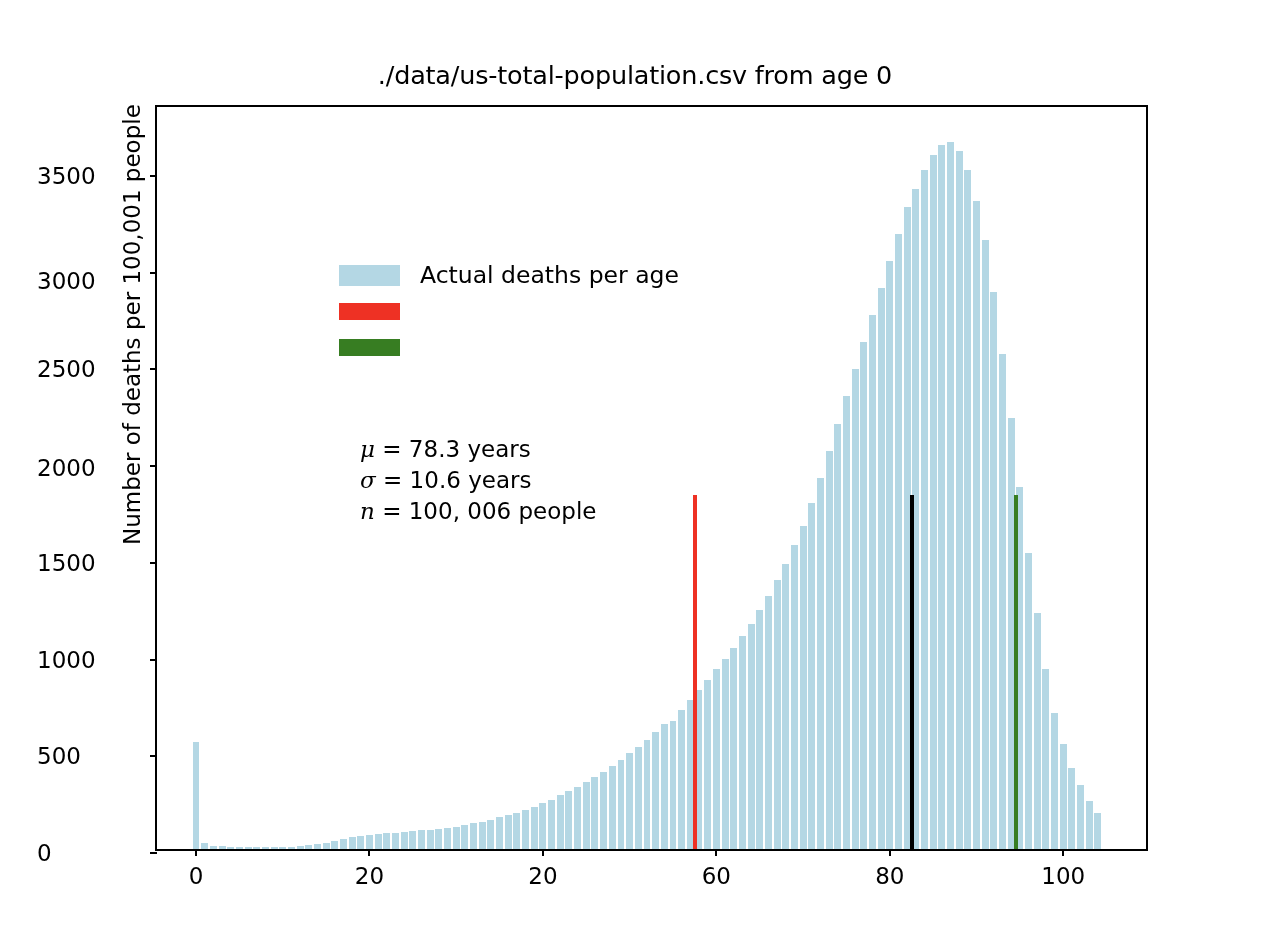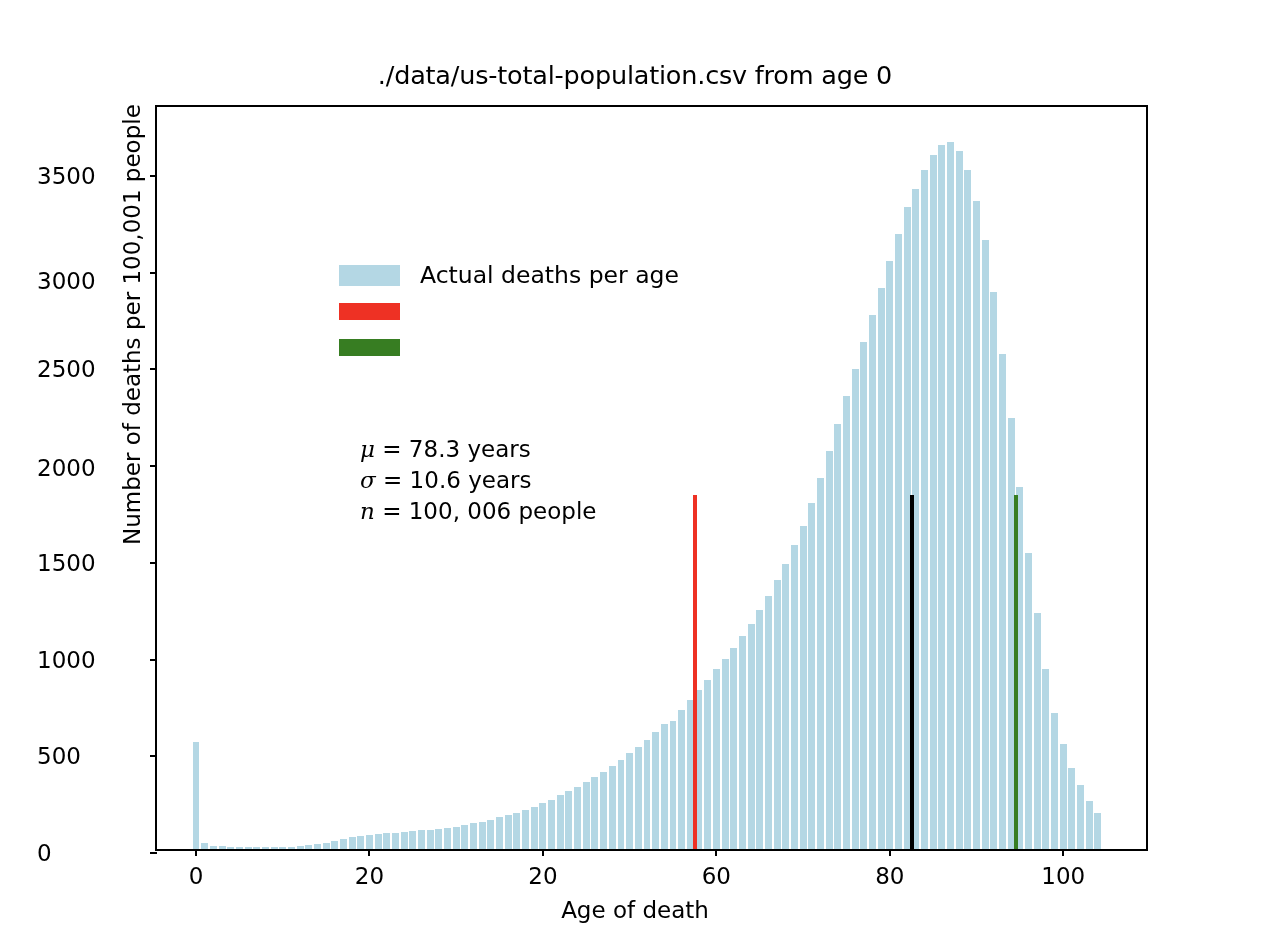--- a/index.html
+++ b/index.html
@@ -351,15 +351,14 @@
       <div class="stat-line">
         <span class="mathvar">σ</span><span> = </span><span>10.6 years</span>
       </div>
       <div class="stat-line">
         <span class="mathvar">n</span><span> = </span><span>100, 006 people</span>
       </div>
     </div>
 
   </div>
 
-  <div id="xlabel">Age of death</div>
 
 </div>
 
 </body></html>

